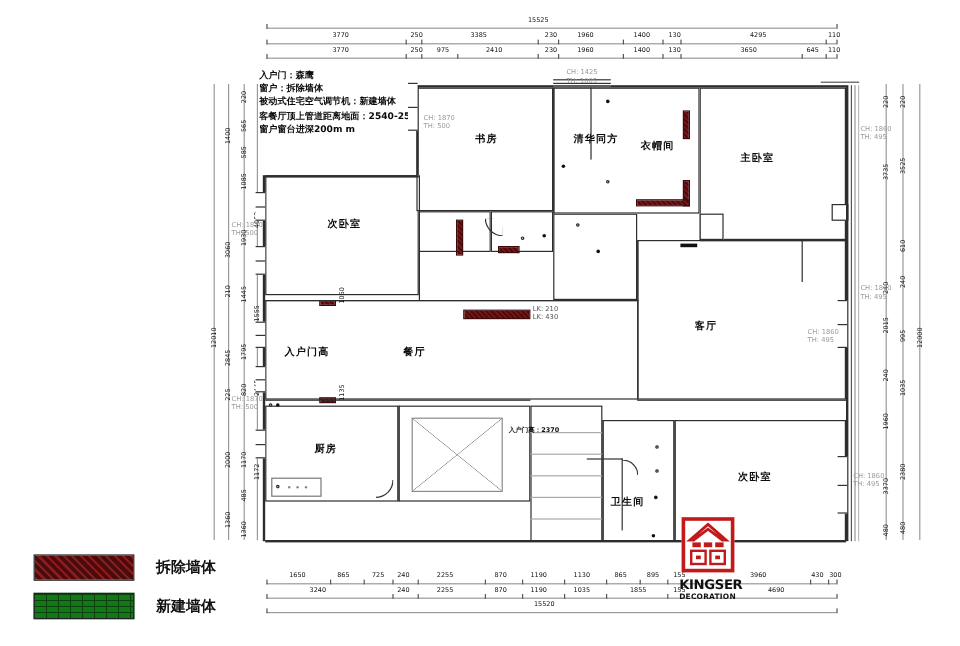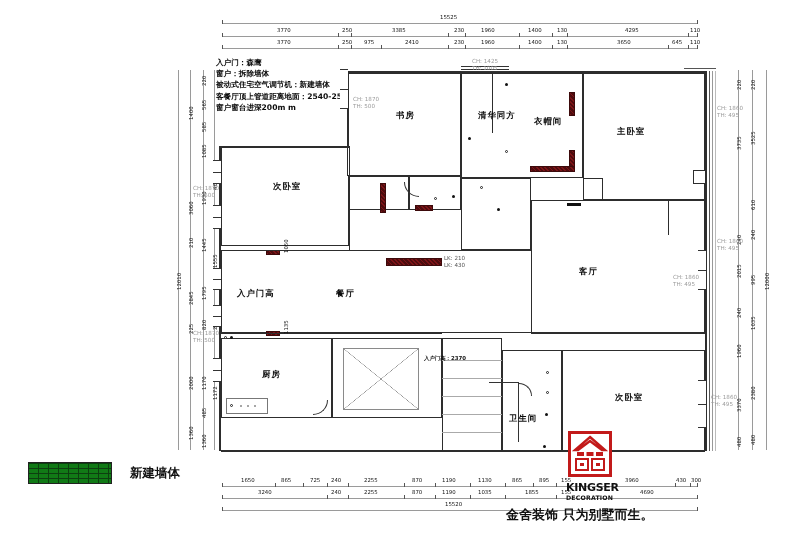--- a/index.html
+++ b/index.html
@@ -456,20 +456,24 @@
     <div class="lk" style="left:444px;top:262px;">LK: 430</div>
 
     <div class="doorh" style="left:424px;top:355px;">入户门高：2370</div>
 
     <div class="smalldim" style="left:283px;top:253px;transform:rotate(-90deg);">1050</div>
     <div class="smalldim" style="left:283px;top:334px;transform:rotate(-90deg);">1135</div>
   </div>
 
   <div class="legend">
     <div class="lgrow">
+      <div class="swatch-demo"></div>
+      <div class="lglabel">拆除墙体</div>
+    </div>
+    <div class="lgrow">
       <div class="swatch-new"></div>
       <div class="lglabel">新建墙体</div>
     </div>
   </div>
 
   <div class="logo">
     <svg width="38" height="40" viewBox="0 0 38 40">
       <path d="M19 3 L34 16 L31 16 L19 7 L7 16 L4 16 Z" fill="none" stroke="#c21a1a" stroke-width="2.4"></path>
       <rect x="6" y="18" width="7" height="4" fill="#c21a1a"></rect>
       <rect x="15.5" y="18" width="7" height="4" fill="#c21a1a"></rect>
@@ -477,15 +481,14 @@
       <rect x="5" y="25" width="12" height="11" fill="none" stroke="#c21a1a" stroke-width="2"></rect>
       <rect x="9" y="29" width="4" height="3" fill="#c21a1a"></rect>
       <rect x="21" y="25" width="12" height="11" fill="none" stroke="#c21a1a" stroke-width="2"></rect>
       <rect x="25" y="29" width="4" height="3" fill="#c21a1a"></rect>
     </svg>
   </div>
   <div class="brand">
     <span class="b1">KINGSER</span>
     <span class="b2">DECORATION</span>
   </div>
-  <div class="tagline">金舍装饰 只为别墅而生。</div>
 
 </div>
 
 </body></html>

